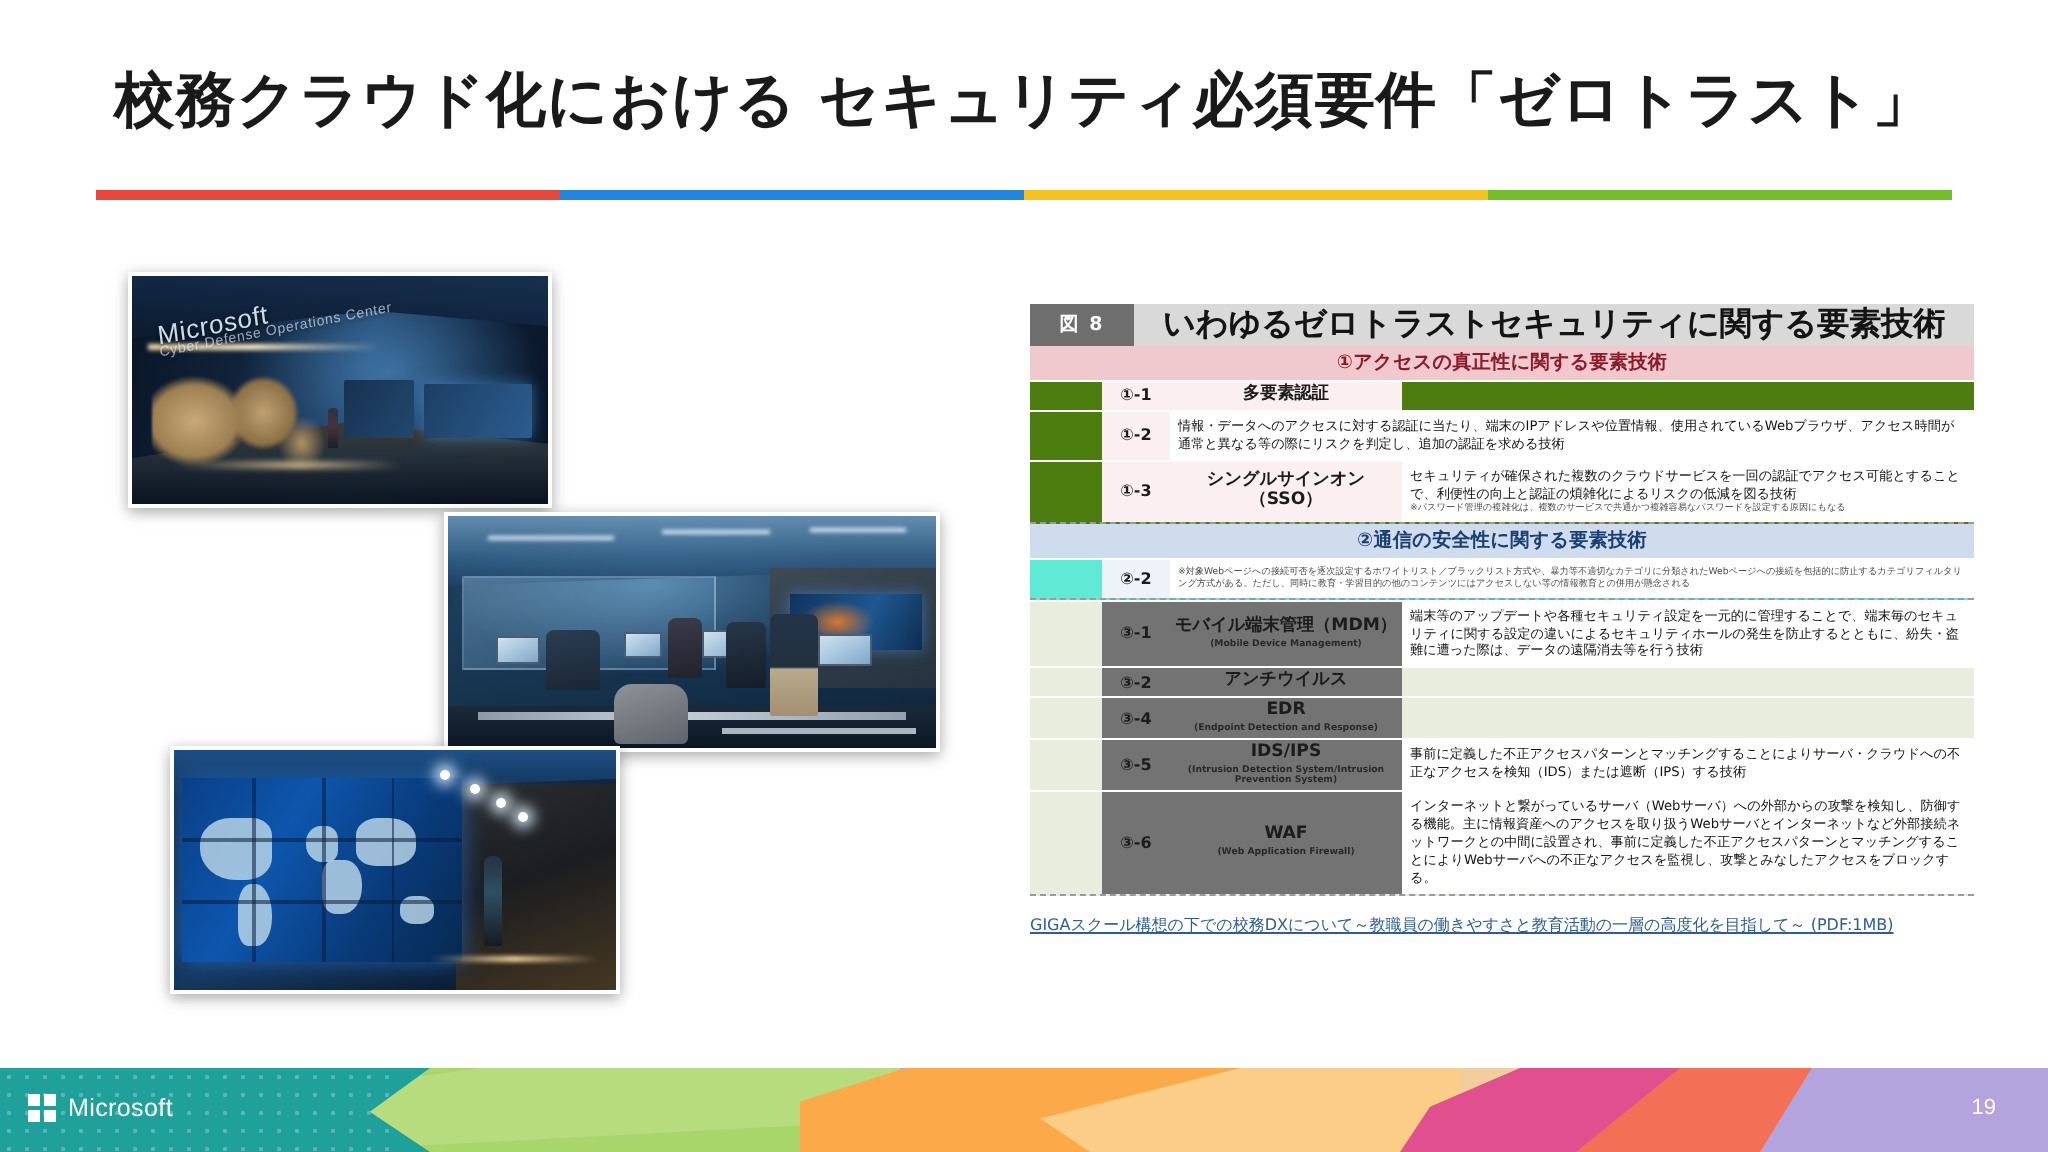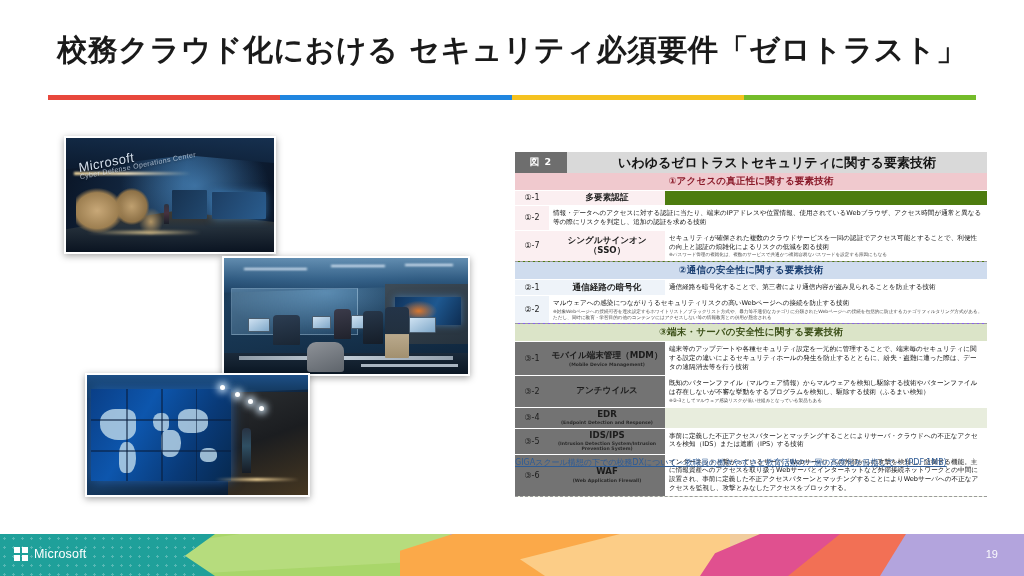--- a/index.html
+++ b/index.html
@@ -188,51 +188,51 @@
     position:absolute; left:515px; top:152px; width:472px;
     font-family:"DejaVu Sans","Liberation Sans",sans-serif;
     color:#1c1c1c;
   }
   .fig-topbar { display:flex; height:21px; align-items:stretch; }
   .fig-tag {
     width:52px; background:#6e6e6e; color:#ffffff; font-size:9.5px; font-weight:bold;
     display:flex; align-items:center; justify-content:center; letter-spacing:1px;
   }
   .fig-heading {
-    flex:1; background:#d9d9d9; font-size:13px; font-weight:bold;
+    flex:1; background:#d9d9d9; font-size:16px; font-weight:bold;
     display:flex; align-items:center; justify-content:center; color:#141414;
   }
 
   .sec { border-bottom:1px dashed #9a9a9a; }
   .sec-title {
     font-size:9.5px; font-weight:bold; text-align:center; padding:2px 0 2px;
     letter-spacing:.2px;
   }
   .row { display:flex; align-items:stretch; border-top:1px solid #ffffff; }
   .c-no {
-    width:34px; flex:0 0 34px; font-size:8px; font-weight:normal;
-    display:flex; align-items:center; justify-content:center; text-align:center;
+    width:34px; flex:0 0 34px; font-size:8px; font-weight:bold;
+    display:flex; align-items:center; justify-content:center; text-align:center;margin-left:36px;
   }
   .c-name {
     width:116px; flex:0 0 116px; font-size:8.6px; font-weight:bold;
     display:flex; flex-direction:column; align-items:center; justify-content:center;
     text-align:center; line-height:1.15; padding:2px 1px;
   }
   .c-name .en { font-size:4.6px; font-weight:bold; opacity:.85; margin-top:1px; line-height:1.1; }
   .c-desc {
     flex:1; background:#ffffff; font-size:6.6px; line-height:1.35;
     padding:3px 4px; color:#121212;
   }
   .c-desc .note { font-size:4.6px; color:#4a4a4a; display:block; line-height:1.25; margin-top:1px; }
 
   
   .sec-1 { background:#4d7c0f; }
   .sec-1 .sec-title { background:#f0c9ce; color:#8a1b2a; }
   .sec-1 .c-no, .sec-1 .c-name { background:#fbeff1; }
-  .sec-2 { background:#8b5cf6; }
+  .sec-2 { background:#5eead4; }
   .sec-2 .sec-title { background:#cfdcee; color:#1b3f72; }
   .sec-2 .c-no, .sec-2 .c-name { background:#eef3f9; }
   .sec-3 { background:#e8eddd; }
   .sec-3 .sec-title { background:#dbe4c8; color:#3c5019; }
   .sec-3 .c-no, .sec-3 .c-name { background:#737373; }
 
   .fig-link {
     position:absolute; left:515px; top:457px; width:472px;
     font-size:8px; color:#2f5c96; text-decoration:underline;
     font-family:"DejaVu Sans","Liberation Sans",sans-serif;
@@ -348,91 +348,76 @@
     <div class="p3-spot" style="left:73%;top:20%"></div>
     <div class="p3-spot" style="left:78%;top:26%"></div>
     <div class="p3-person"></div>
     <div class="p3-floorglow"></div>
   </div>
 </div>
 
 <div class="figure">
 
   <div class="fig-topbar">
-    <div class="fig-tag">図 2</div>
+    <div class="fig-tag">図 8</div>
     <div class="fig-heading">いわゆるゼロトラストセキュリティに関する要素技術</div>
   </div>
 
   <div class="sec sec-1">
     <div class="sec-title">①アクセスの真正性に関する要素技術</div>
     <div class="row">
       <div class="c-no">①-1</div>
       <div class="c-name">
           <span>多要素認証</span>
         </div>
     </div>
     <div class="row">
       <div class="c-no">①-2</div>
       <div class="c-desc">
         <span>情報・データへのアクセスに対する認証に当たり、端末のIPアドレスや位置情報、使用されているWebブラウザ、アクセス時間が通常と異なる等の際にリスクを判定し、追加の認証を求める技術</span>
       </div>
     </div>
     <div class="row">
-      <div class="c-no">①-7</div>
+      <div class="c-no">①-3</div>
       <div class="c-name">
           <span>シングルサインオン（SSO）</span>
         </div>
       <div class="c-desc">
         <span>セキュリティが確保された複数のクラウドサービスを一回の認証でアクセス可能とすることで、利便性の向上と認証の煩雑化によるリスクの低減を図る技術</span>
         <span class="note">※パスワード管理の複雑化は、複数のサービスで共通かつ複雑容易なパスワードを設定する原因にもなる</span>
       </div>
     </div>
   </div>
 
   <div class="sec sec-2">
     <div class="sec-title">②通信の安全性に関する要素技術</div>
     <div class="row">
-      <div class="c-no">②-1</div>
-      <div class="c-name">
-          <span>通信経路の暗号化</span>
-        </div>
-      <div class="c-desc">
-        <span>通信経路を暗号化することで、第三者により通信内容が盗み見られることを防止する技術</span>
-      </div>
-    </div>
-    <div class="row">
       <div class="c-no">②-2</div>
       <div class="c-desc">
-        <span>マルウェアへの感染につながりうるセキュリティリスクの高いWebページへの接続を防止する技術</span>
         <span class="note">※対象Webページへの接続可否を逐次設定するホワイトリスト／ブラックリスト方式や、暴力等不適切なカテゴリに分類されたWebページへの接続を包括的に防止するカテゴリフィルタリング方式がある。ただし、同時に教育・学習目的の他のコンテンツにはアクセスしない等の情報教育との併用が懸念される</span>
       </div>
     </div>
   </div>
 
   <div class="sec sec-3">
-    <div class="sec-title">③端末・サーバの安全性に関する要素技術</div>
     <div class="row">
       <div class="c-no">③-1</div>
       <div class="c-name">
         <span>モバイル端末管理（MDM）</span>
         <span class="en">(Mobile Device Management)</span>
       </div>
       <div class="c-desc">
         <span>端末等のアップデートや各種セキュリティ設定を一元的に管理することで、端末毎のセキュリティに関する設定の違いによるセキュリティホールの発生を防止するとともに、紛失・盗難に遭った際は、データの遠隔消去等を行う技術</span>
       </div>
     </div>
     <div class="row">
       <div class="c-no">③-2</div>
       <div class="c-name">
           <span>アンチウイルス</span>
         </div>
-      <div class="c-desc">
-        <span>既知のパターンファイル（マルウェア情報）からマルウェアを検知し駆除する技術やパターンファイルは存在しないが不審な挙動をするプログラムを検知し、駆除する技術（ふるまい検知）</span>
-        <span class="note">※③-3としてマルウェア感染リスクが低い仕組みとなっている製品もある</span>
-      </div>
     </div>
     <div class="row">
       <div class="c-no">③-4</div>
       <div class="c-name">
         <span>EDR</span>
         <span class="en">(Endpoint Detection and Response)</span>
       </div>
     </div>
     <div class="row">
       <div class="c-no">③-5</div>

